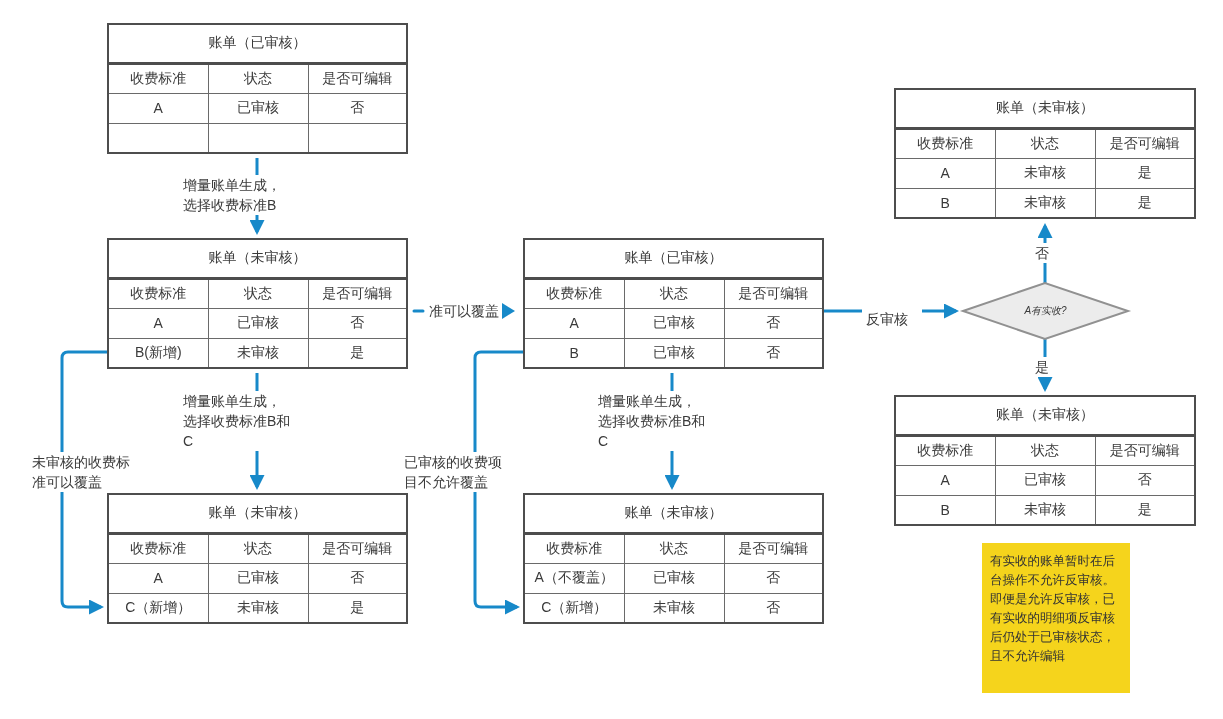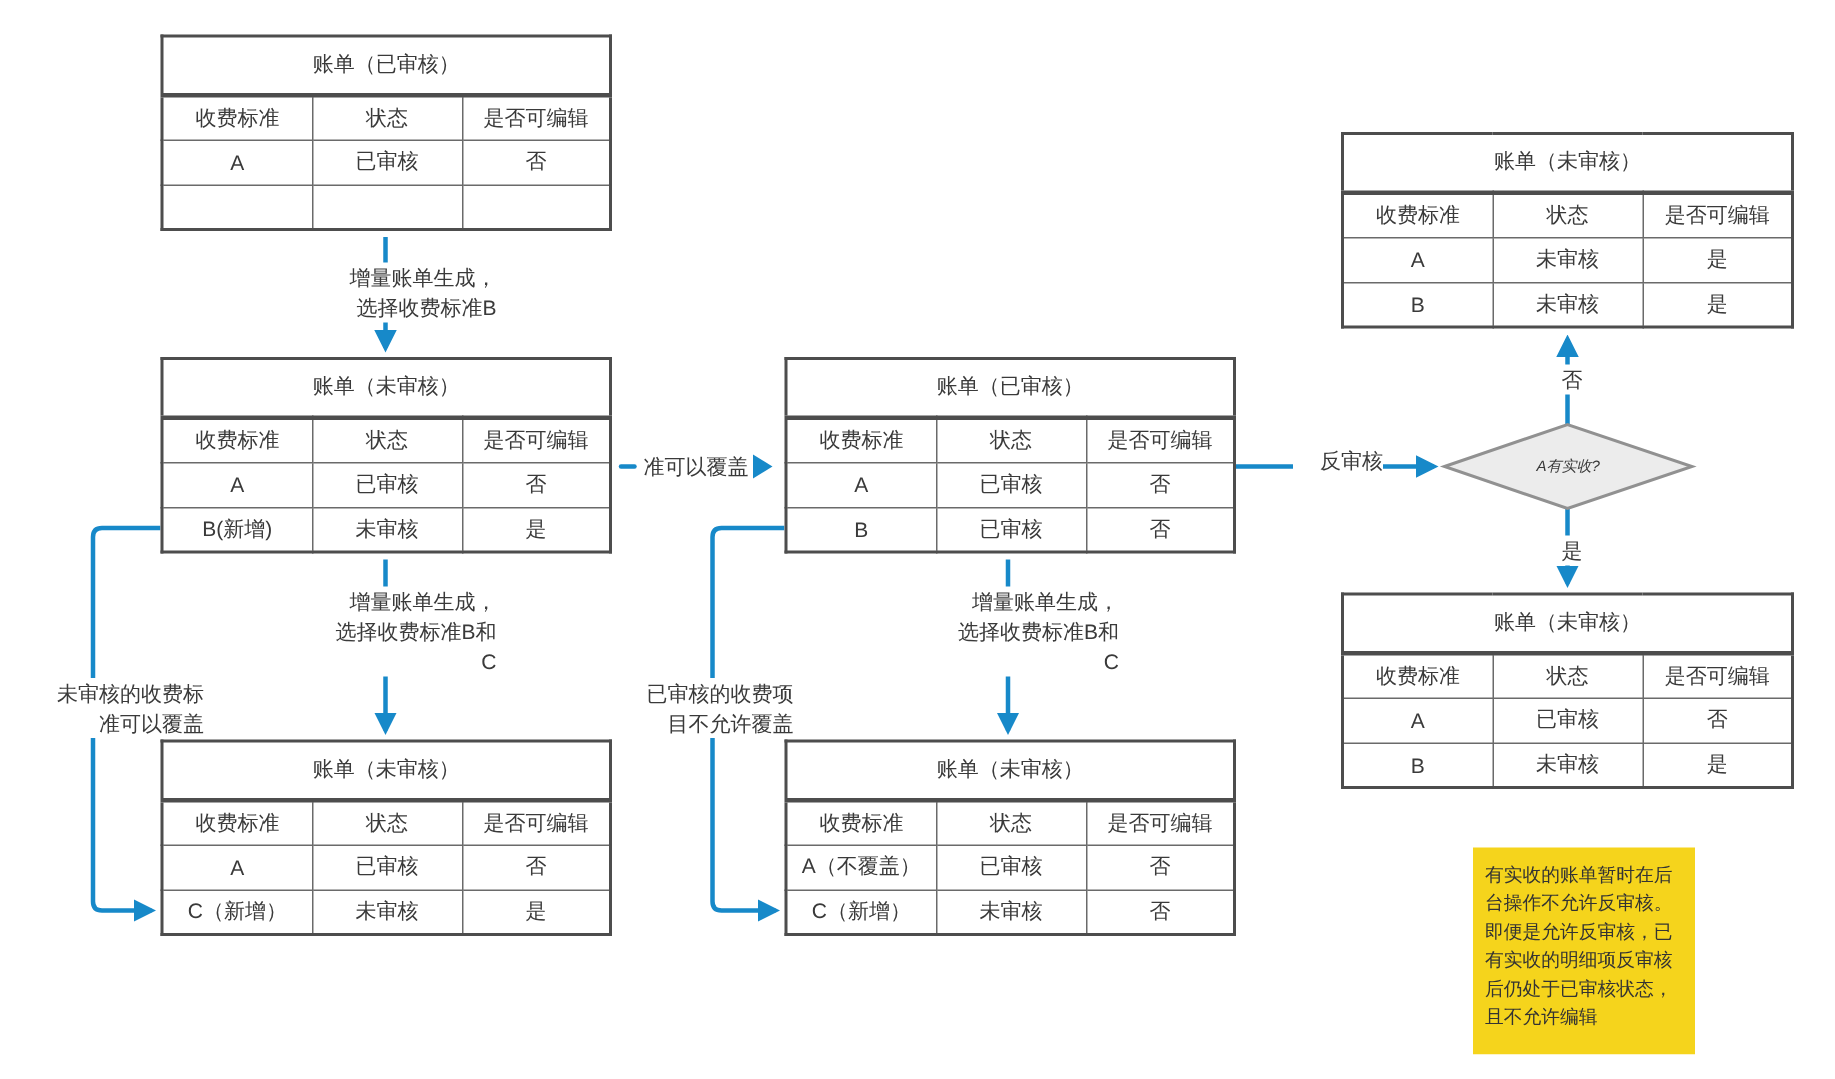--- a/index.html
+++ b/index.html
@@ -27,30 +27,30 @@
   table.tbl td{
     border:1px solid var(--grid-line);text-align:center;vertical-align:middle;
     padding:0 2px;overflow:hidden;white-space:nowrap;
   }
   table.tbl tr.title{height:39px;}
   table.tbl tr.title td{border-bottom:3px solid var(--table-border);border-left:none;border-right:none;}
   table.tbl tr.r{height:30px;}
 
   .lbl{
     position:absolute;z-index:3;background:#fff;color:var(--text);
-    font-size:14px;line-height:20px;text-align:right;white-space:pre-line;
+    font-size:14px;line-height:20px;text-align:left;white-space:pre-line;
   }
   .diamond-lbl{
     position:absolute;z-index:3;background:transparent;display:flex;
     align-items:center;justify-content:center;font-size:10px;color:var(--text);font-style:italic;
   }
   .note{
     position:absolute;z-index:3;background:var(--note-bg);color:#333;
     font-size:12.5px;line-height:19px;white-space:pre-line;
-    padding:9px 8px;box-sizing:border-box;text-align:left;margin-top:22px;
+    padding:9px 8px;box-sizing:border-box;text-align:left;
   }
 </style>
 </head>
 <body>
 
 <div class="canvas">
 
   <svg class="lines" width="1223" height="719" viewBox="0 0 1223 719">
     <defs>
       <marker id="arrow" viewBox="0 0 10 10" refX="8" refY="5" markerWidth="5" markerHeight="5" orient="auto-start-reverse">
@@ -269,26 +269,26 @@
 
   <div class="lbl" style="left:183px;top:175px;width:148px">增量账单生成，
 选择收费标准B</div>
   <div class="lbl" style="left:183px;top:391px;width:148px">增量账单生成，
 选择收费标准B和
 C</div>
   <div class="lbl" style="left:598px;top:391px;width:148px">增量账单生成，
 选择收费标准B和
 C</div>
   <div class="lbl" style="left:429px;top:301px;width:70px">准可以覆盖</div>
-  <div class="lbl" style="left:866px;top:297px;width:56px">反审核</div>
+  <div class="lbl" style="left:866px;top:309px;width:56px">反审核</div>
   <div class="lbl" style="left:1035px;top:243px;width:20px">否</div>
   <div class="lbl" style="left:1035px;top:357px;width:20px">是</div>
   <div class="lbl" style="left:32px;top:452px;width:104px">未审核的收费标
 准可以覆盖</div>
-  <div class="lbl" style="left:423px;top:452px;width:106px">已审核的收费项
+  <div class="lbl" style="left:404px;top:452px;width:106px">已审核的收费项
 目不允许覆盖</div>
   <div class="diamond-lbl" style="left:963px;top:283px;width:165px;height:56px">A有实收?</div>
 
   <div class="note" style="left:982px;top:543px;width:148px;height:150px">有实收的账单暂时在后
 台操作不允许反审核。
 即便是允许反审核，已
 有实收的明细项反审核
 后仍处于已审核状态，
 且不允许编辑</div>
 

